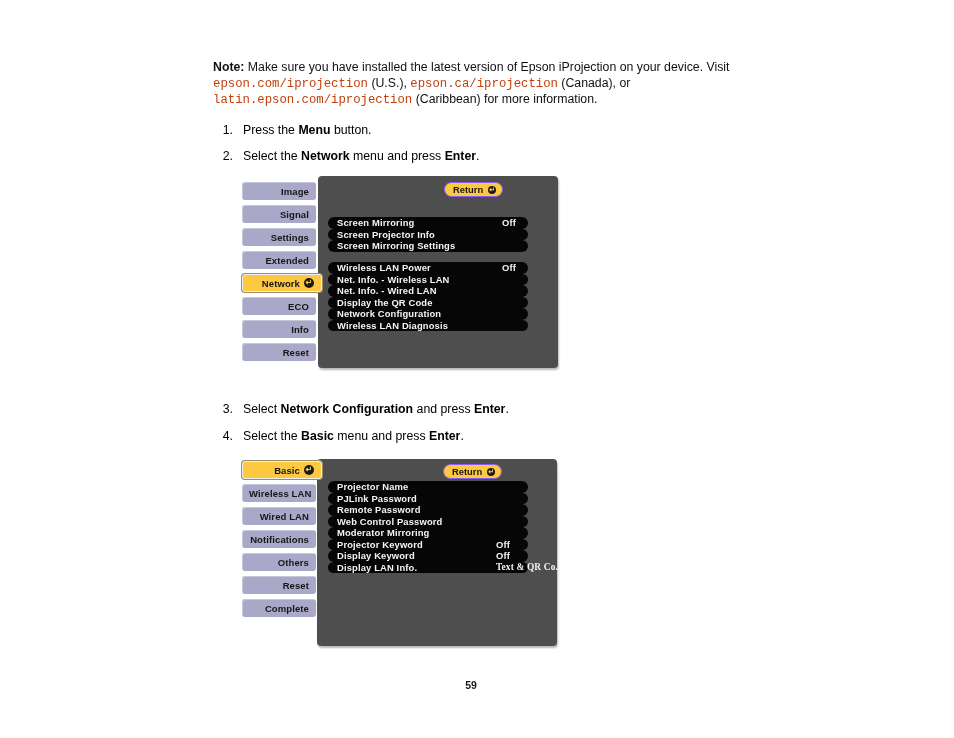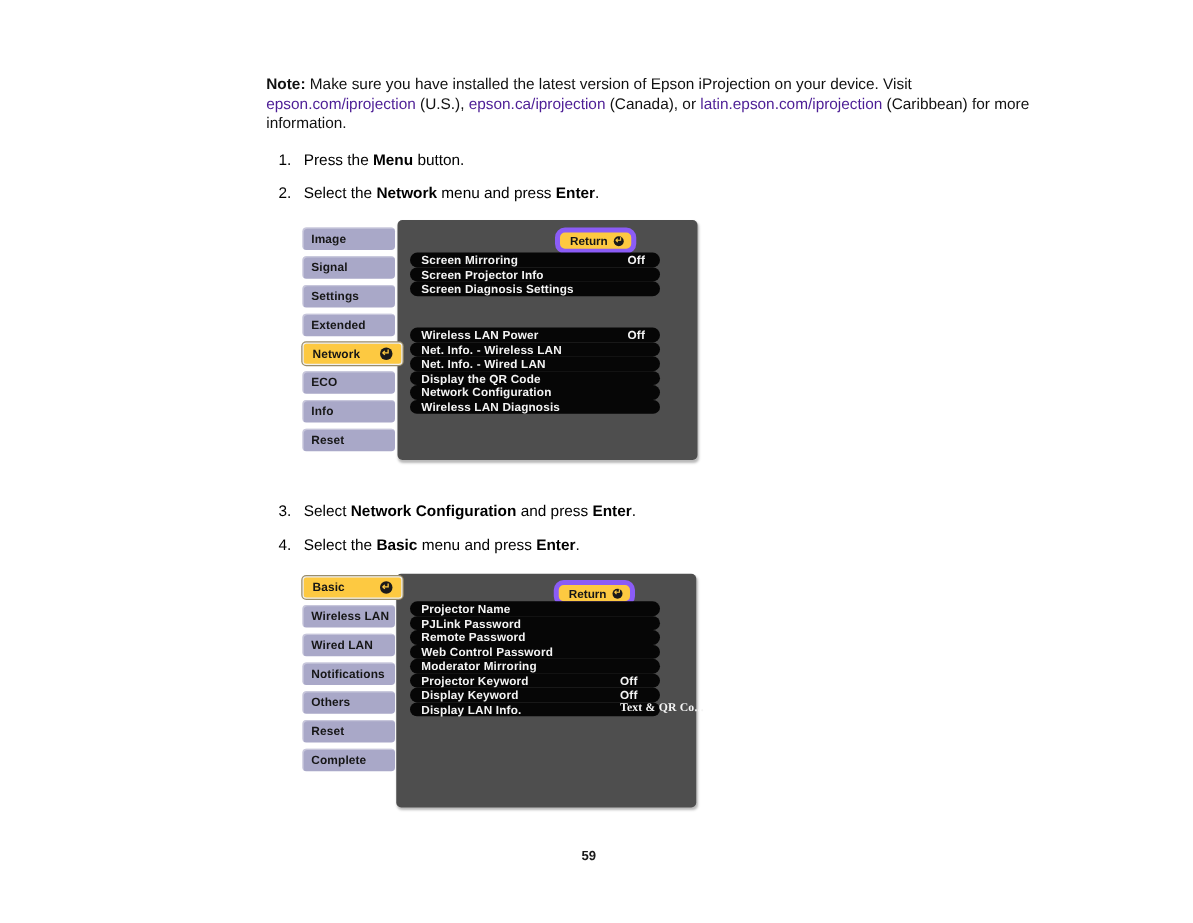--- a/index.html
+++ b/index.html
@@ -24,22 +24,23 @@
     width: 620px;
   }
   .note-para {
     font-size: 12.3px;
     line-height: 15.6px;
     color: #111111;
     margin: 0;
   }
   .note-label { font-weight: bold; }
   .link {
-    color: #4c1d95;
+    color: #c2410c;
     text-decoration: none;
+    font-family: Liberation Mono, monospace;
   }
 
   .steps {
     margin: 0;
     padding: 0;
     list-style: none;
   }
   .step {
     position: relative;
     font-size: 12.3px;
@@ -100,21 +101,21 @@
     border-radius: 0 6px 6px 0;
     z-index: -1;
   }
   .osd-tab.active {
     background: #fdc941;
     width: 80px;
     border: 1px solid #f0f0f0;
     box-shadow: 0 0 0 1px #9a8d6a;
   }
   .osd-tab.active::after { left: 76px; }
-  .osd-tab .tab-label { flex: 1 1 auto; white-space: nowrap; }
+  .osd-tab .tab-label { flex: 1 1 auto; white-space: nowrap; text-align: right; }
   .enter-glyph {
     width: 10px;
     height: 10px;
     border-radius: 50%;
     background: #1a1a1a;
     color: #fdc941;
     font-size: 8px;
     line-height: 10px;
     text-align: center;
     flex: 0 0 auto;
@@ -129,21 +130,21 @@
     background: #fdc941;
     border-radius: 8px;
     height: 13px;
     padding: 0 6px 0 8px;
     display: flex;
     align-items: center;
     gap: 4px;
     font-size: 9.4px;
     font-weight: bold;
     color: #171717;
-    border: 4px solid #8b5cf6;
+    border: 1px solid #8b5cf6;
   }
   .return-btn .enter-glyph {
     width: 8px; height: 8px; line-height: 8px; font-size: 7px; margin-left: 1px;
   }
 
   .osd-group {
     position: absolute;
     left: 0;
   }
   .osd-row {
@@ -231,31 +232,31 @@
     </div>
   </div>
 
   <div class="osd-content" style="left:86px; top:6px; width:208px;">
 
     <div class="return-btn" style="left:116px; top:0px;">
       <span>Return</span>
       <span class="enter-glyph">↵</span>
     </div>
 
-    <div class="osd-group" style="top:20px; width:200px;text-align:center;">
+    <div class="osd-group" style="top:35px; width:200px;text-align:center;">
       <div class="osd-row">
         <span class="row-label">Screen Mirroring</span>
         <span class="row-value" style="left:130px;">Off</span>
       </div>
       <div class="osd-row">
         <span class="row-label">Screen Projector Info</span>
         <span class="row-value" style="left:130px;"></span>
       </div>
       <div class="osd-row">
-        <span class="row-label">Screen Diagnosis Settings</span>
+        <span class="row-label">Screen Mirroring Settings</span>
         <span class="row-value" style="left:130px;"></span>
       </div>
     </div>
 
     <div class="osd-group" style="top:80px; width:200px;">
       <div class="osd-row">
         <span class="row-label">Wireless LAN Power</span>
         <span class="row-value" style="left:130px;">Off</span>
       </div>
       <div class="osd-row">

